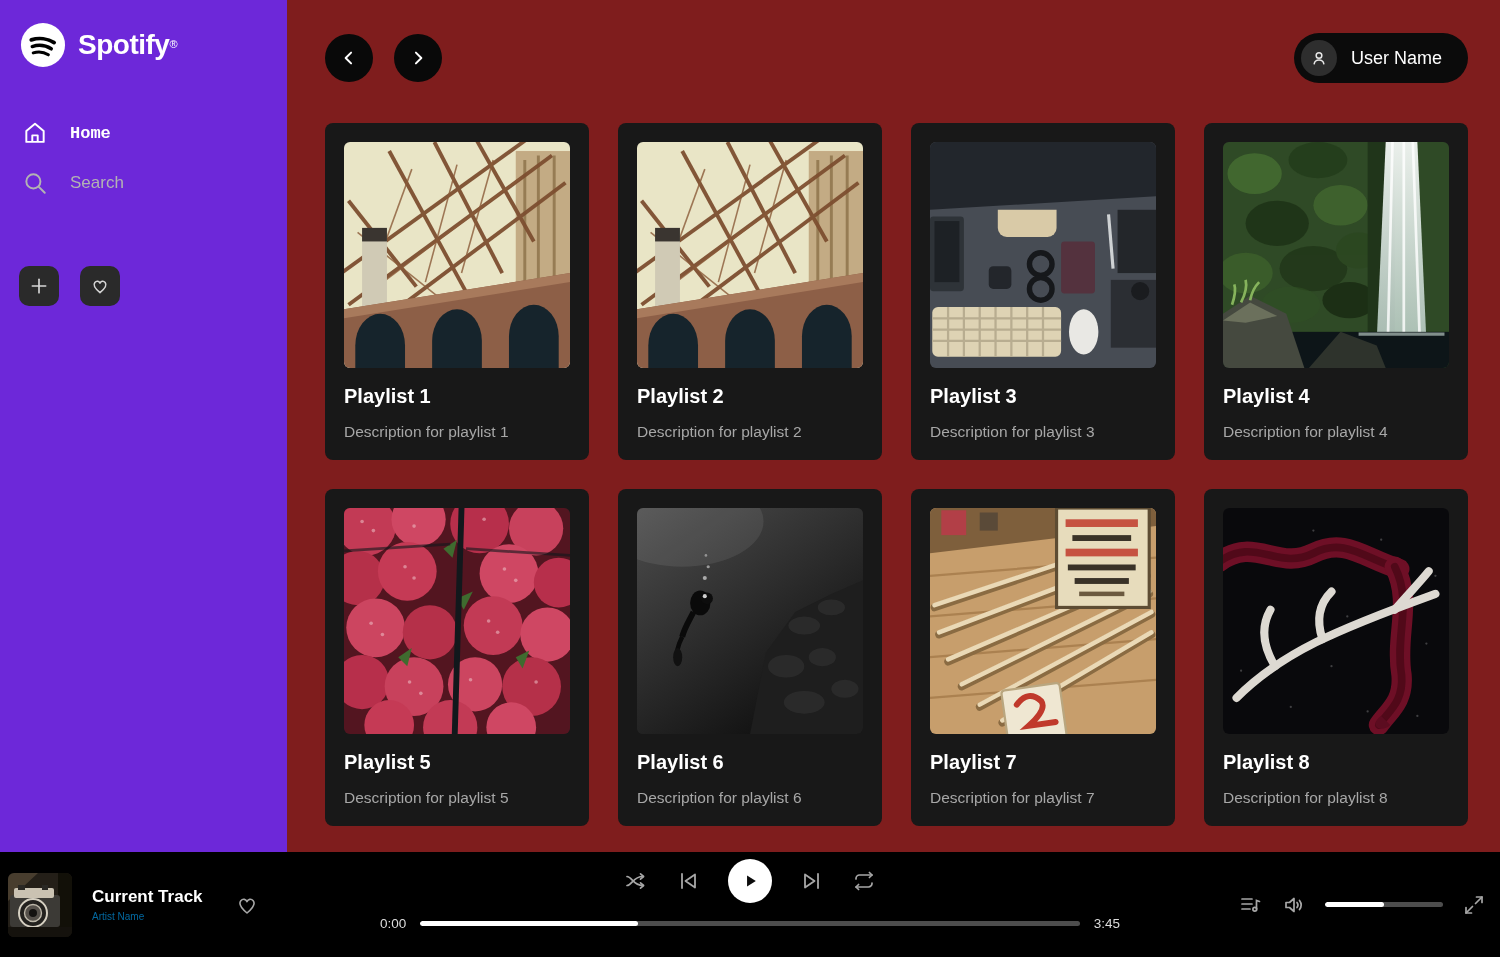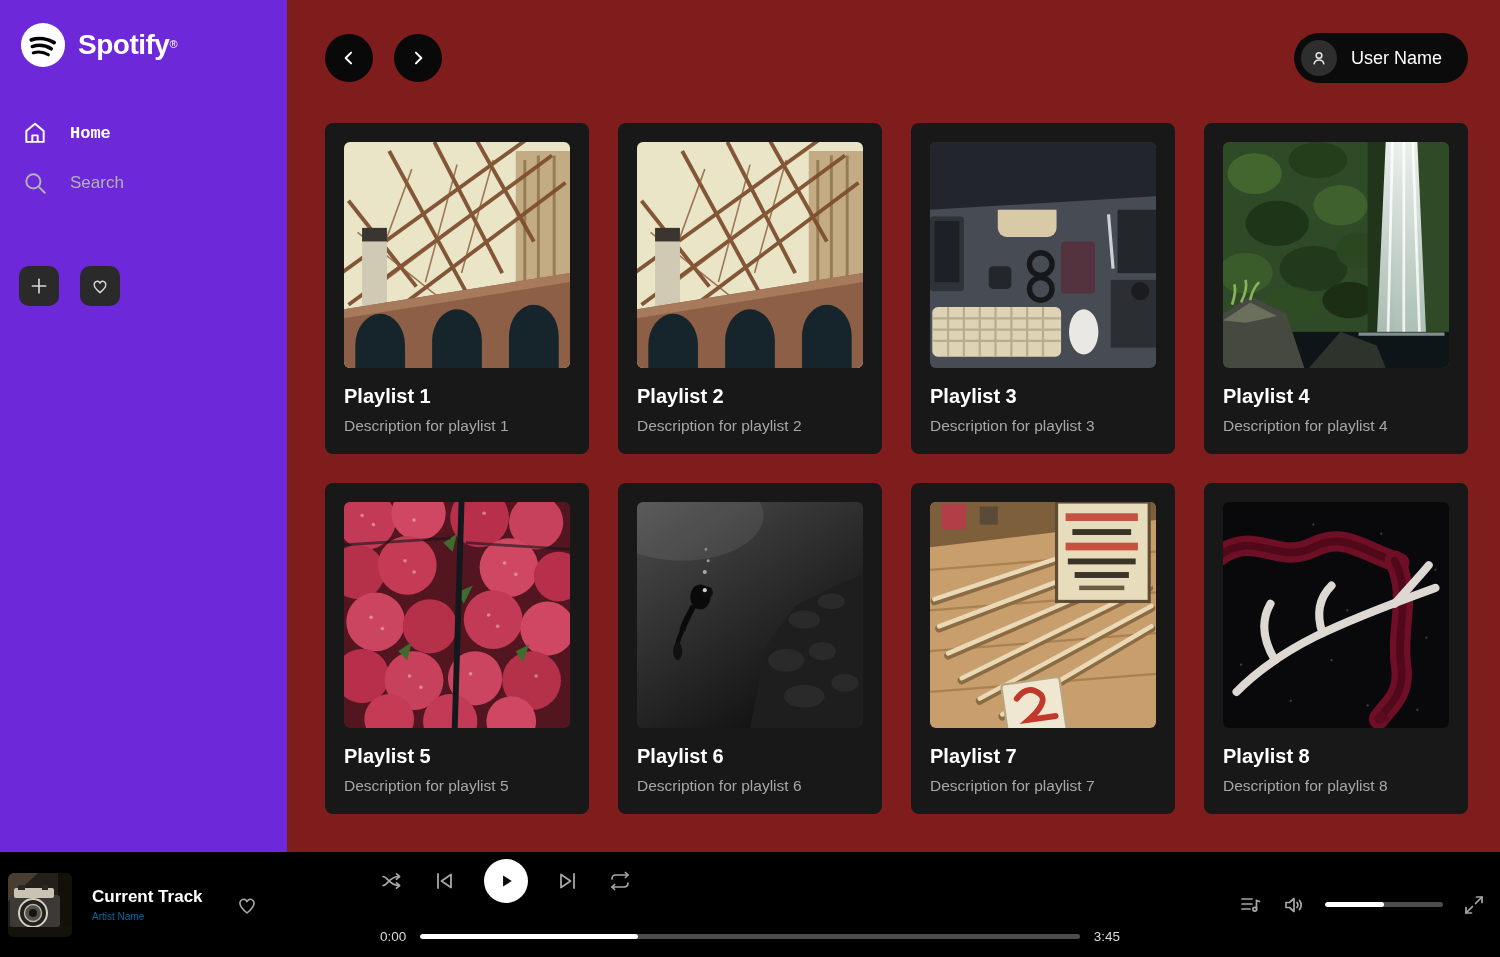--- a/index.html
+++ b/index.html
@@ -39,37 +39,37 @@
   .avatar { width:36px; height:36px; border-radius:50%; background:#2e2e2e;
             display:flex; align-items:center; justify-content:center; }
   .avatar svg { width:20px; height:20px; stroke:#e8e8e8; }
   .user-name { color:#fff; font-size:18px; }
 
   .grid { display:grid; grid-template-columns:repeat(4,1fr); gap:29px; }
   .card { background:#181818; border-radius:8px; padding:19px; cursor:pointer; }
   .cover { width:100%; aspect-ratio:1/1; border-radius:6px; overflow:hidden; background:#222; }
   .cover svg { width:100%; height:100%; display:block; }
   .card-title { margin-top:17px; color:#fff; font-size:20px; font-weight:700; }
-  .card-desc { margin-top:9px; color:#a7a7a7; font-size:15.5px; }
+  .card-desc { margin-top:15px; color:#a7a7a7; font-size:15.5px; }
 
   
   .player { height:105px; background:#000; display:flex; align-items:center;
             position:relative; padding:0 14px 0 8px; flex-shrink:0; }
   .now-playing { display:flex; align-items:center; gap:20px; }
   .album-art { width:64px; height:64px; border-radius:6px; overflow:hidden; }
   .album-art svg { width:100%; height:100%; display:block; }
   .track-meta { display:flex; flex-direction:column; gap:4px; }
   .track-title { color:#fff; font-size:17px; font-weight:700; }
   .track-artist { color:#0369a1; font-size:10px; }
   .icon-btn { background:none; border:none; cursor:pointer; display:flex;
               align-items:center; justify-content:center; padding:0; }
   .icon-btn svg { width:24px; height:24px; stroke:#a7a7a7; }
   .track-like { margin-left:12px; }
   .player-center { position:absolute; left:50%; transform:translateX(-50%); top:7px;
-                   width:740px; display:flex; flex-direction:column; align-items:flex-start; gap:26px; }
+                   width:740px; display:flex; flex-direction:column; align-items:center; gap:13px; }
   .controls { display:flex; align-items:center; gap:28px; }
   .play-btn { width:44px; height:44px; border-radius:50%; background:#fff; border:none;
               display:flex; align-items:center; justify-content:center; cursor:pointer; }
   .play-btn svg { width:20px; height:20px; }
   .progress-row { width:100%; display:flex; align-items:center; gap:14px;
                   color:#dcdcdc; font-size:13.5px; }
   .progress-track { flex:1; height:5px; border-radius:3px; background:#4d4d4d; overflow:hidden; cursor:pointer; }
   .progress-fill { height:100%; border-radius:3px; background:#fff; }
   .player-right { margin-left:auto; display:flex; align-items:center; gap:19px; }
   .volume-track { width:118px; height:5px; border-radius:3px; background:#4d4d4d; overflow:hidden; cursor:pointer; }

